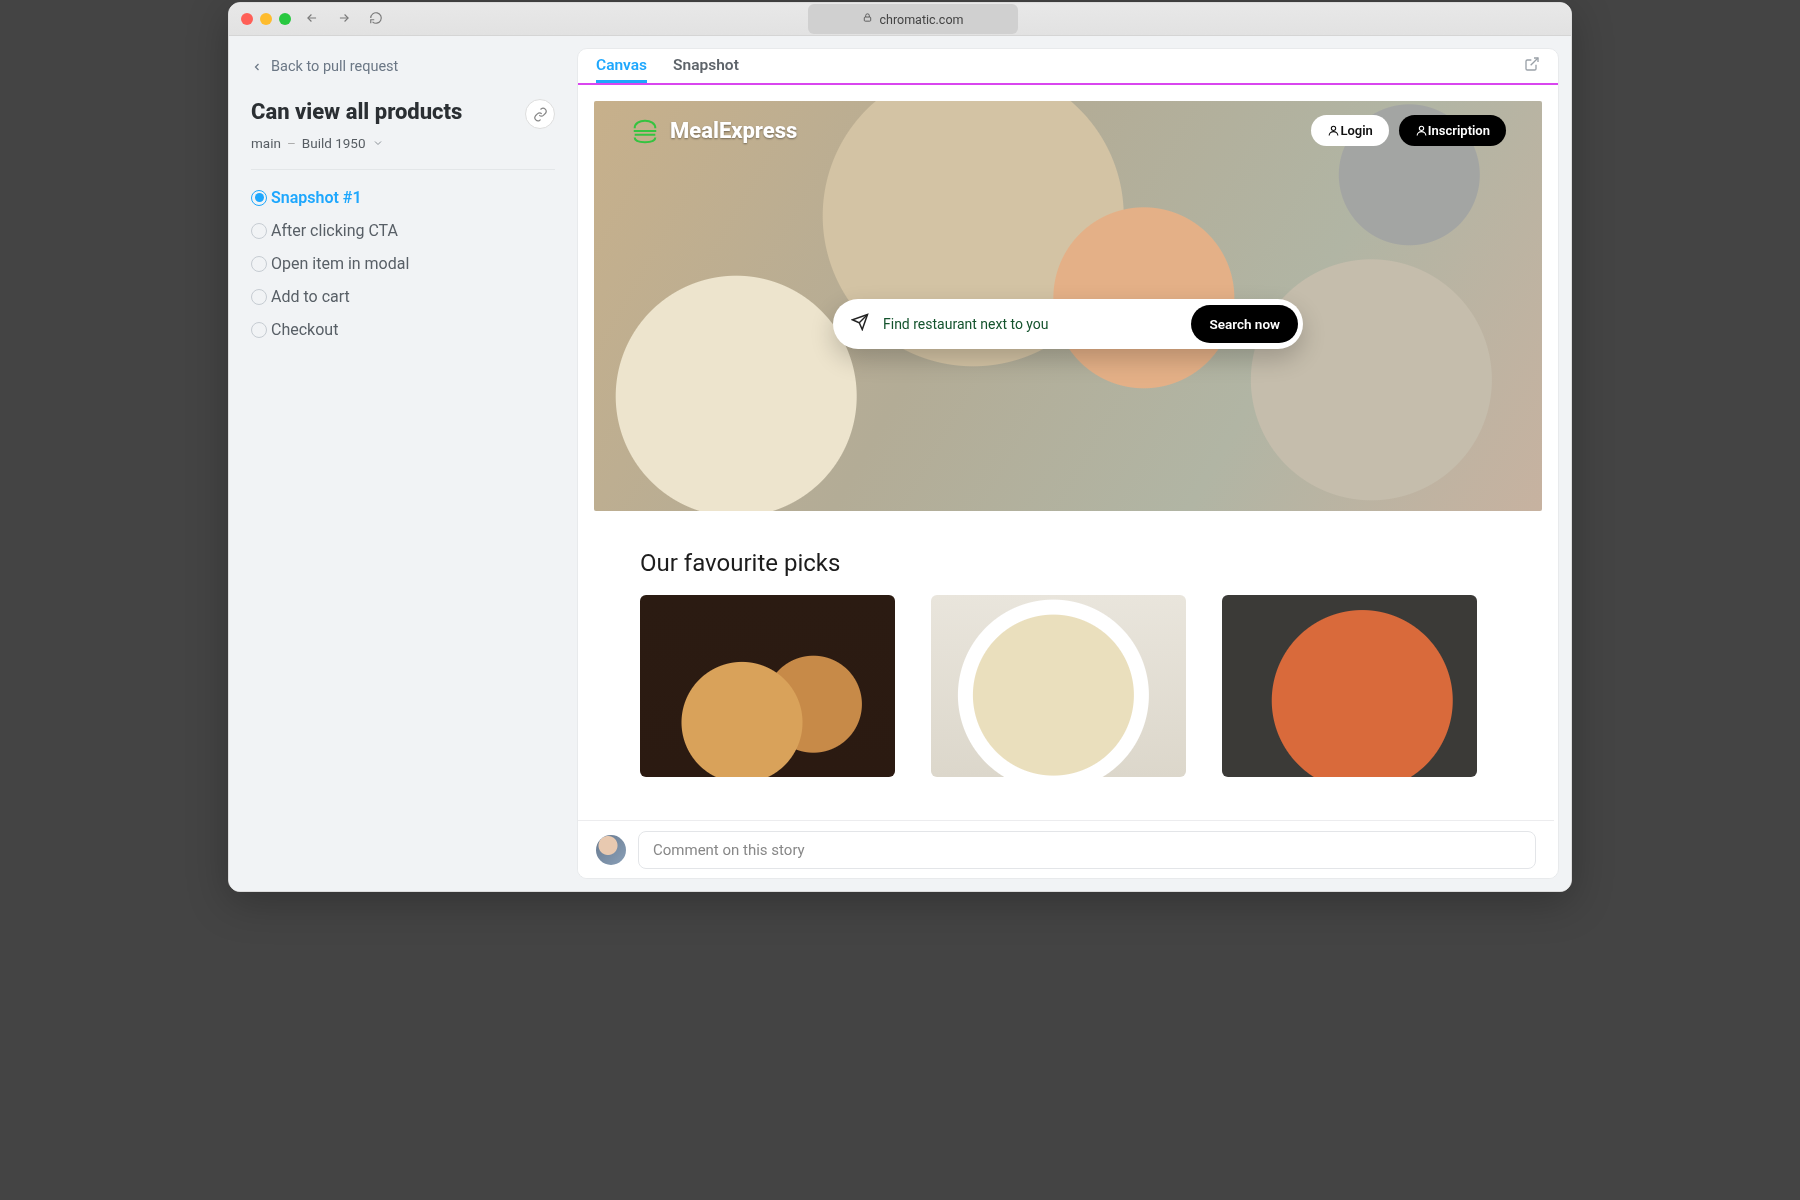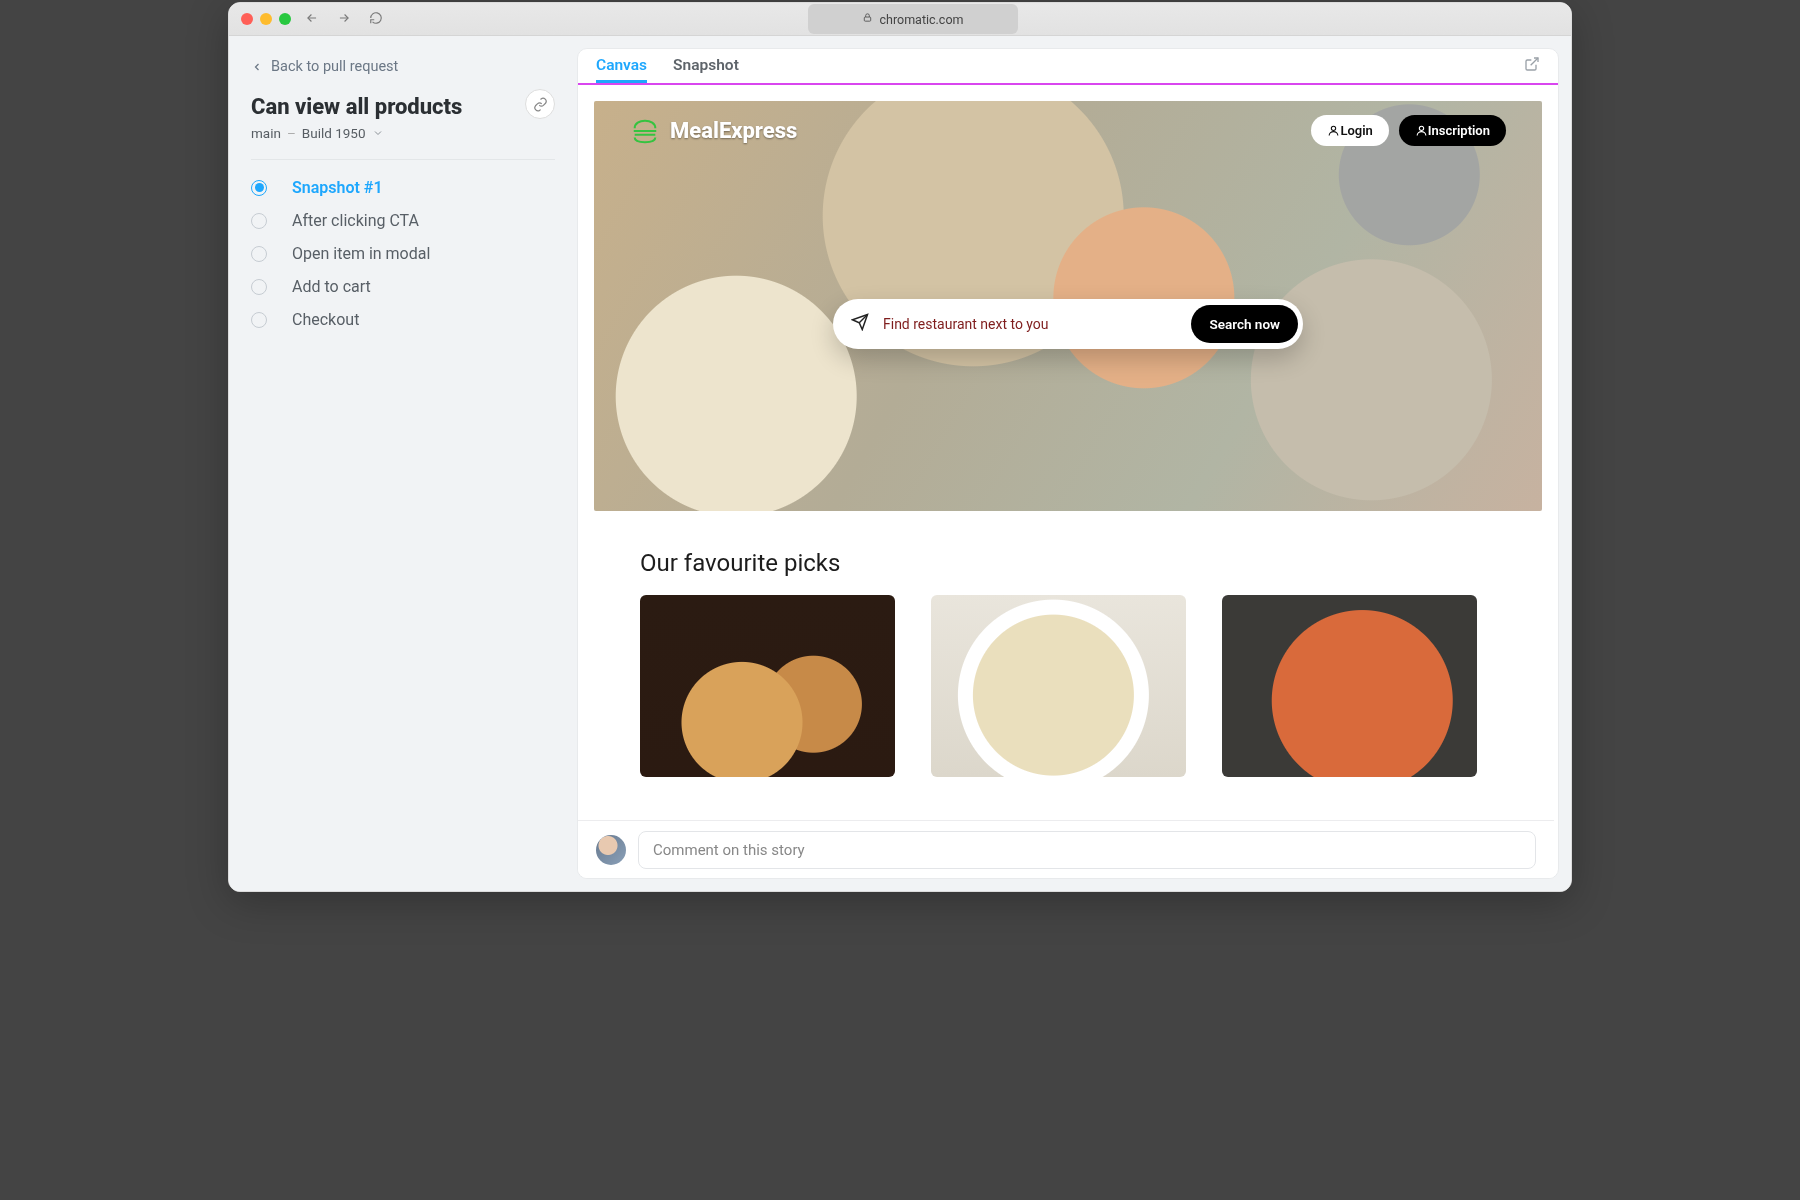--- a/index.html
+++ b/index.html
@@ -32,31 +32,31 @@
     display:flex;align-items:center;justify-content:center;gap:6px;font-size:12.5px;color:#444;
   }
   .lock{font-size:11px}
   
   .app{position:absolute;top:33px;left:0;right:0;bottom:0;display:flex;background:var(--bg)}
   .sidebar{
     width:348px;padding:22px 22px 0;border-right:0;background:var(--bg);
   }
   .backrow{display:flex;align-items:center;gap:8px;color:#6b7785;font-size:14.5px;cursor:pointer}
   .backrow svg{stroke:#6b7785}
-  .titlerow{display:flex;align-items:flex-end;justify-content:space-between;margin-top:14px}
+  .titlerow{display:flex;align-items:flex-start;justify-content:space-between;margin-top:24px}
   .title{font-size:22px;font-weight:800;color:#2b2f33}
   .linkcirc{
     width:30px;height:30px;border-radius:50%;border:1px solid #dedede;display:flex;align-items:center;justify-content:center;
     background:#fff;
   }
   .crumb{color:#575d63;font-size:13.5px;margin-top:6px;display:flex;align-items:center;gap:6px}
   .crumb .dash{color:#aaa}
   .sep{border:0;border-top:1px solid #e3e6e8;margin:18px 0}
   .snaplist{display:flex;flex-direction:column;gap:14px}
-  .snapitem{display:flex;align-items:center;gap:25px;font-size:16px;color:#585f66;cursor:pointer}
+  .snapitem{display:flex;align-items:center;gap:4px;font-size:16px;color:#585f66;cursor:pointer}
   .radio{width:16px;height:16px;border:1.5px solid #c6ccd2;border-radius:50%;flex-shrink:0}
   .snapitem.active{color:var(--blue);font-weight:600}
   .snapitem.active .radio{border-color:var(--blue);position:relative}
   .snapitem.active .radio::after{content:"";position:absolute;inset:2.5px;background:var(--blue);border-radius:50%}
   
   .main{
     flex:1;margin:12px 12px 12px 0;background:#fff;border-radius:10px;border:1px solid #e8eaec;
     display:flex;flex-direction:column;overflow:hidden;position:relative;
   }
   .tabs{
@@ -90,21 +90,21 @@
     border-radius:999px;padding:8px 16px;font-size:13px;font-weight:600;display:flex;align-items:center;gap:0;cursor:pointer;
   }
   .pill.white{background:#fff;color:#111}
   .pill.black{background:#000;color:#fff}
   .searchbar{
     position:absolute;left:50%;top:198px;transform:translateX(-50%);
     width:470px;height:50px;background:#fff;border-radius:999px;display:flex;align-items:center;
     padding:5px 5px 5px 18px;gap:14px;box-shadow:0 10px 25px rgba(0,0,0,.2);
   }
   .sb-ic{color:#222}
-  .sb-text{flex:1;color:#7f1d1d;font-size:14px}
+  .sb-text{flex:1;color:#14532d;font-size:14px}
   .sb-btn{
     background:#000;color:#fff;border-radius:999px;height:38px;padding:0 18px;font-weight:600;font-size:13.5px;
     display:flex;align-items:center;cursor:pointer;text-align:center;
   }
   
   .picks-title{font-size:24px;font-weight:400;color:#1d1d1d;margin:38px 0 18px 46px}
   .picks{display:flex;gap:36px;padding:0 46px 40px}
   .card{
     width:255px;height:182px;border-radius:6px;flex-shrink:0;
   }

